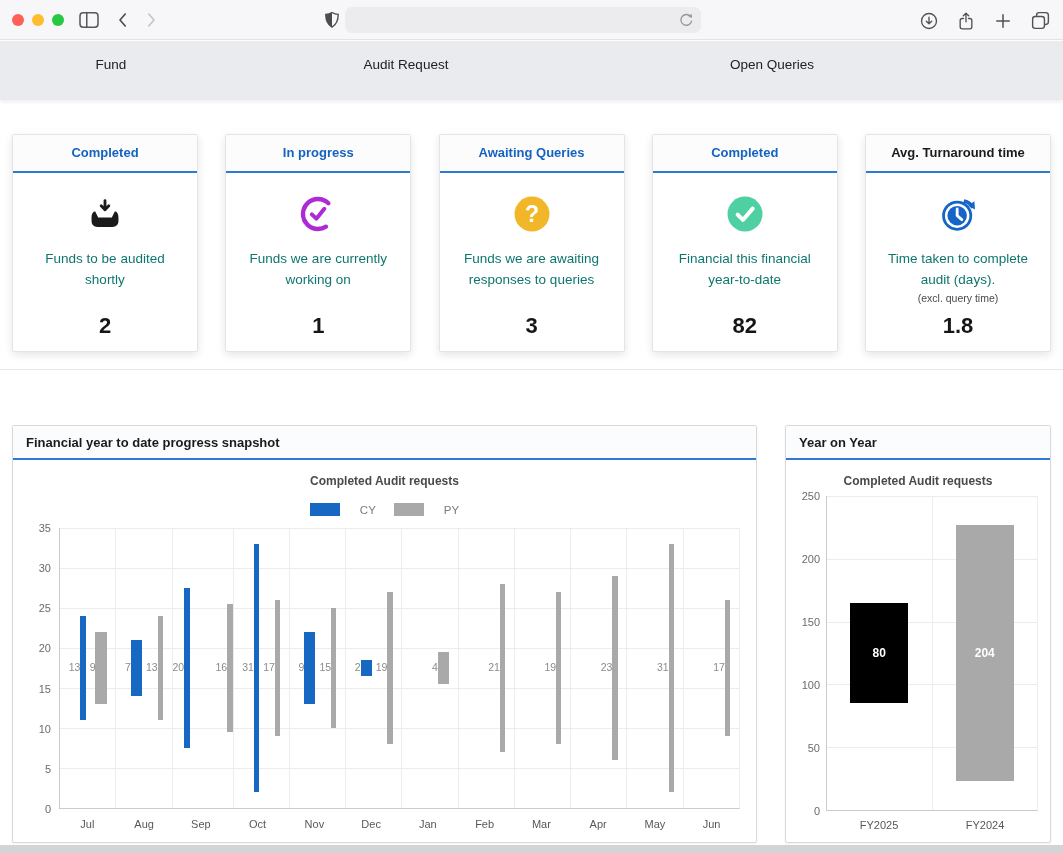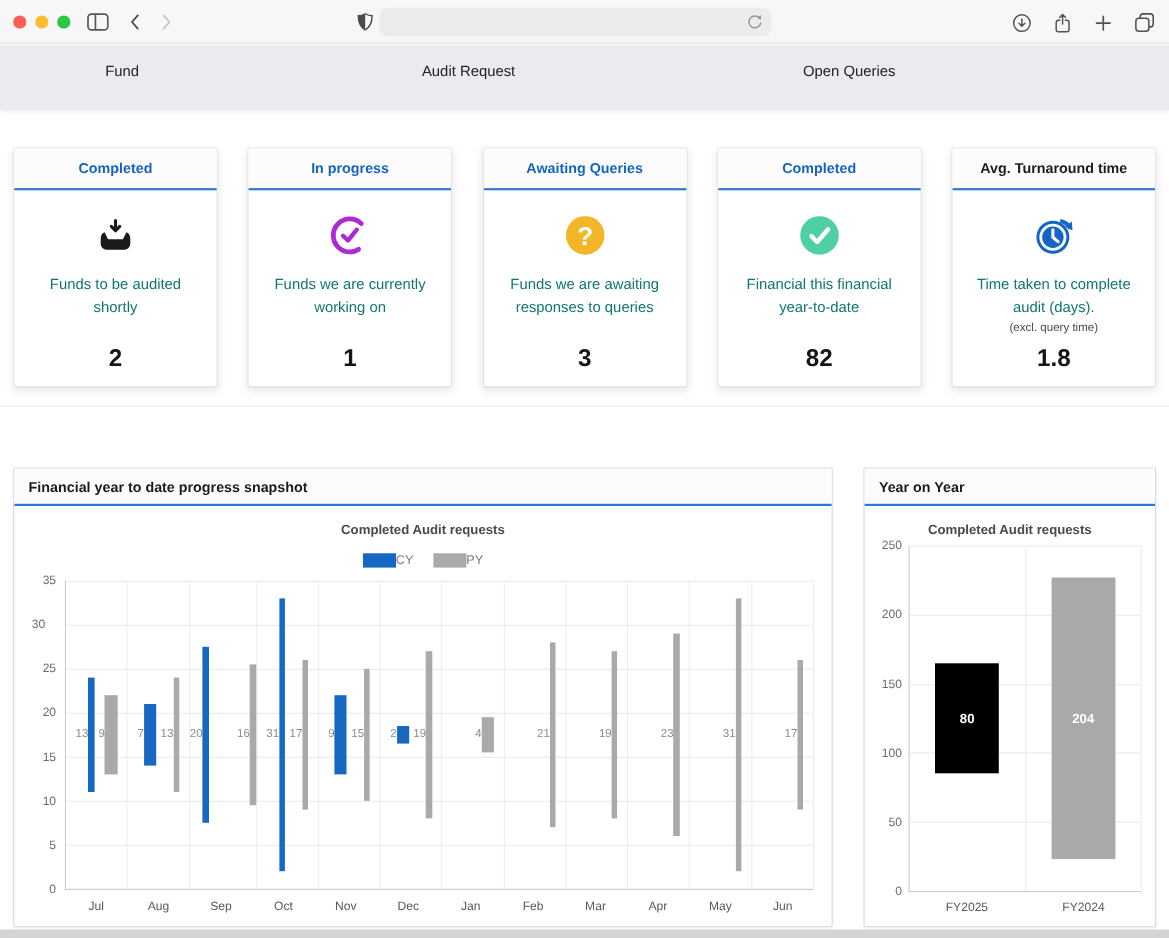--- a/index.html
+++ b/index.html
@@ -29,21 +29,21 @@
   
   .nav {
     position:absolute; top:41px; left:0; right:0; height:59px;
     background:#e9ebee; box-shadow:0 2px 4px rgba(0,0,0,0.07);
   }
   .nav-item {
     position:absolute; top:16px; transform:translateX(-50%);
     font-size:13.5px; color:#202124; cursor:default; white-space:nowrap;
   }
   .nav-fund { left:111px; }
-  .nav-audit { left:426px; }
+  .nav-audit { left:406px; }
   .nav-queries { left:772px; }
 
   
   .cards { position:absolute; top:134px; left:12px; right:12px; height:218px;
     display:flex; justify-content:space-between; }
   .card {
     width:186px; height:218px; background:#fff;
     border:1px solid #e4e4e7; border-radius:2px;
     box-shadow:0 3px 8px rgba(0,0,0,0.10);
     display:flex; flex-direction:column; align-items:center;
@@ -73,21 +73,21 @@
     height:34px; line-height:33px; padding-left:13px;
     font-size:13px; font-weight:bold; color:#1b1b1b;
     background:#fbfcfd; border-bottom:2px solid #3079d2;
   }
   .chart-title {
     position:absolute; left:0; right:0; top:48px; text-align:center;
     font-size:12px; font-weight:bold; color:#4a4a4a;
   }
   .legend { position:absolute; top:77px; left:0; right:0;
     display:flex; justify-content:center; gap:18px; align-items:center; }
-  .legend-item { display:flex; align-items:center; gap:0; }
+  .legend-item { display:flex; align-items:center; gap:20px; }
   .legend-swatch { width:30px; height:13px; display:block; }
   .legend-label { font-size:11.5px; color:#7c7c7e; }
 
   
   .ylabels { position:absolute; }
   .ytick { position:absolute; width:100%; text-align:right; font-size:11px; color:#6b6b6d; }
   .xlabels { position:absolute; display:flex; }
   .xtick { flex:1; text-align:center; font-size:11px; color:#58585a; }
   .plot {
     position:absolute; display:flex; align-items:flex-end;
@@ -255,21 +255,21 @@
       <span class="legend-label">PY</span>
     </span>
   </div>
   <div class="ylabels">
       <div class="ytick" style="top: calc(100% - 6px);">0</div>
       <div class="ytick" style="top: calc(85.7143% - 6px);">5</div>
       <div class="ytick" style="top: calc(71.4286% - 6px);">10</div>
       <div class="ytick" style="top: calc(57.1429% - 6px);">15</div>
       <div class="ytick" style="top: calc(42.8571% - 6px);">20</div>
       <div class="ytick" style="top: calc(28.5714% - 6px);">25</div>
-      <div class="ytick" style="top: calc(14.2857% - 6px); text-align: center;">30</div>
+      <div class="ytick" style="top: calc(14.2857% - 6px);">30</div>
       <div class="ytick" style="top: calc(0% - 6px);">35</div>
     </div>
   <div class="plot">
       <div class="gridline" style="top: 85.7143%;"></div>
       <div class="gridline" style="top: 71.4286%;"></div>
       <div class="gridline" style="top: 57.1429%;"></div>
       <div class="gridline" style="top: 42.8571%;"></div>
       <div class="gridline" style="top: 28.5714%;"></div>
       <div class="gridline" style="top: 14.2857%;"></div>
       <div class="gridline" style="top: 0%;"></div>

